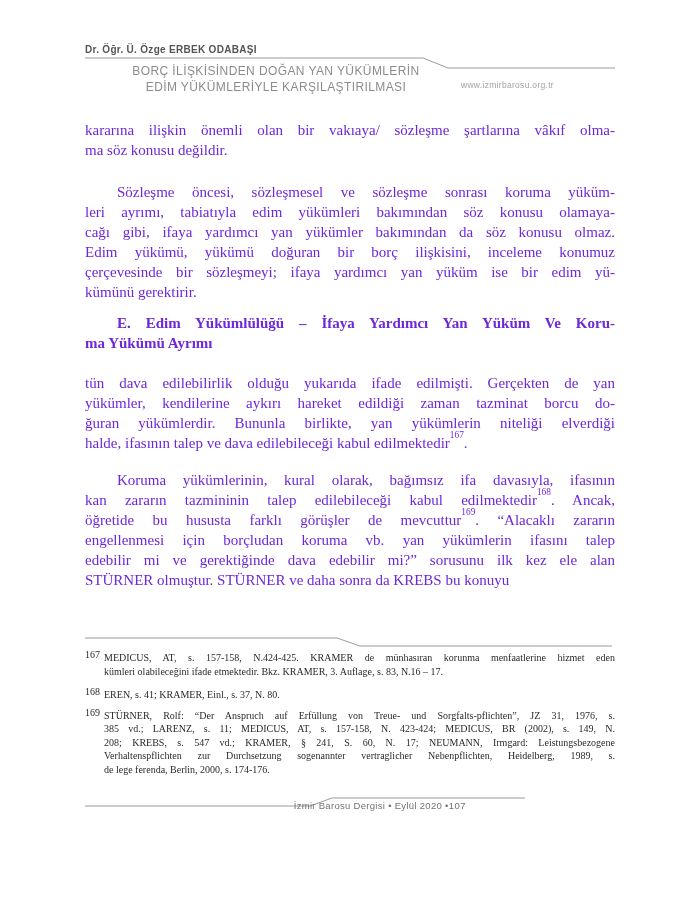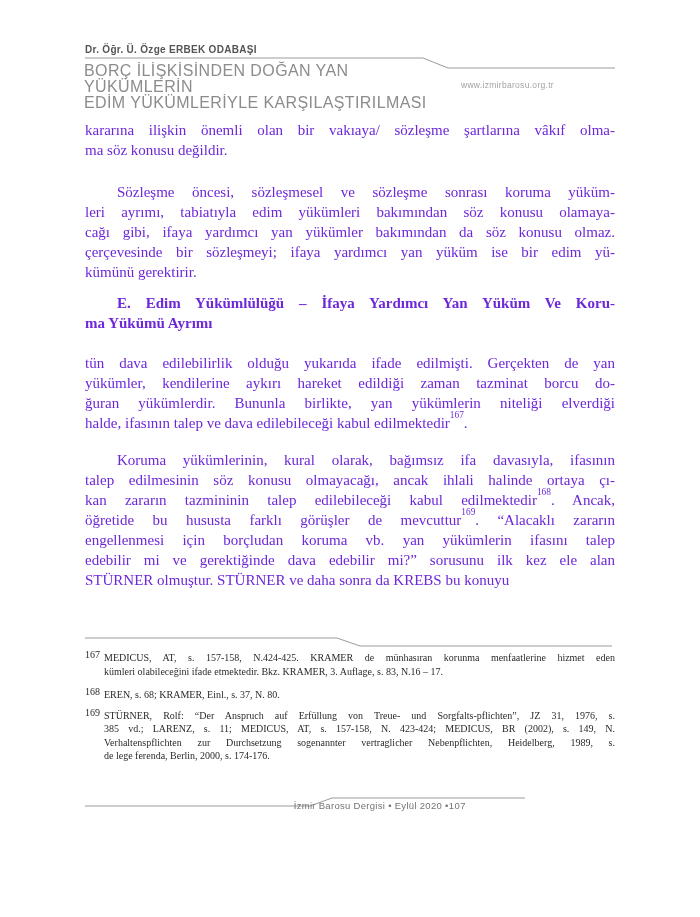--- a/index.html
+++ b/index.html
@@ -11,23 +11,23 @@
     overflow:hidden;
   }
   
   .hdr-author{
     position:absolute;left:85px;top:44px;width:430px;
     font-family:"Liberation Sans", sans-serif;
     font-size:10px;font-weight:bold;color:#555557;
     letter-spacing:.3px;
   }
   .hdr-title{
-    position:absolute;left:84px;top:63px;width:360px;
+    position:absolute;left:96px;top:63px;width:360px;
     font-family:"Liberation Sans", sans-serif;
-    font-size:16px;color:#8c8c8e;letter-spacing:.4px;line-height:16px;
+    font-size:12px;color:#8c8c8e;letter-spacing:.4px;line-height:16px;text-align:center;
   }
   .hdr-site{
     position:absolute;right:87px;top:52px;
     font-family:"Liberation Sans", sans-serif;
     font-size:8.5px;color:#a3a3a5;letter-spacing:.3px;margin-top:28px;
   }
   .rule-svg{position:absolute;display:block;}
   
   .bodytext{
     position:absolute;left:85px;top:120px;width:530px;
@@ -84,62 +84,63 @@
 
   <div class="bodytext">
       <div class="block paragraph">
         <div class="line first">kararına ilişkin önemli olan bir vakıaya/ sözleşme şartlarına vâkıf olma-</div>
         <div class="line last">ma söz konusu değildir.</div>
       </div>
       <div class="block paragraph indent">
         <div class="line first">Sözleşme öncesi, sözleşmesel ve sözleşme sonrası koruma yüküm-</div>
         <div class="line">leri ayrımı, tabiatıyla edim yükümleri bakımından söz konusu olamaya-</div>
         <div class="line">cağı gibi, ifaya yardımcı yan yükümler bakımından da söz konusu olmaz.</div>
+        <div class="line">Edim yükümü, yükümü doğuran bir borç ilişkisini, inceleme konumuz</div>
         <div class="line">çerçevesinde bir sözleşmeyi; ifaya yardımcı yan yüküm ise bir edim yü-</div>
         <div class="line last">kümünü gerektirir.</div>
       </div>
       <div class="block heading indent">
         <div class="line first">E. Edim Yükümlülüğü – İfaya Yardımcı Yan Yüküm Ve Koru-</div>
         <div class="line last">ma Yükümü Ayrımı</div>
       </div>
       <div class="block paragraph indent">
         <div class="line">tün dava edilebilirlik olduğu yukarıda ifade edilmişti. Gerçekten de yan</div>
         <div class="line">yükümler, kendilerine aykırı hareket edildiği zaman tazminat borcu do-</div>
         <div class="line">ğuran yükümlerdir. Bununla birlikte, yan yükümlerin niteliği elverdiği</div>
         <div class="line last">halde, ifasının talep ve dava edilebileceği kabul edilmektedir<sup>167</sup>.</div>
       </div>
       <div class="block paragraph indent">
         <div class="line first">Koruma yükümlerinin, kural olarak, bağımsız ifa davasıyla, ifasının</div>
-        <div class="line">talep edilmesinin söz konusu olmayacağı, ancak ihlali halinde ortaya çı-</div>
         <div class="line">kan zararın tazmininin talep edilebileceği kabul edilmektedir<sup>168</sup>. Ancak,</div>
         <div class="line">öğretide bu hususta farklı görüşler de mevcuttur<sup>169</sup>. “Alacaklı zararın</div>
         <div class="line">engellenmesi için borçludan koruma vb. yan yükümlerin ifasını talep</div>
         <div class="line">edebilir mi ve gerektiğinde dava edebilir mi?” sorusunu ilk kez ele alan</div>
         <div class="line last">STÜRNER olmuştur. STÜRNER ve daha sonra da KREBS bu konuyu</div>
       </div>
     </div>
 
   <svg class="rule-svg" style="left:85px;top:637px;" width="527" height="11" viewBox="0 0 527 11">
     <polyline points="0,1 252,1 275,9 527,9" fill="none" stroke="#9b9b9d" stroke-width="1"></polyline>
   </svg>
 
   <div class="footnotes">
       <div class="fn">
         <span class="fn-num">167</span>
         <div class="line first">MEDICUS, AT, s. 157-158, N.424-425. KRAMER de münhasıran korunma menfaatlerine hizmet eden</div>
         <div class="line last">kümleri olabileceğini ifade etmektedir. Bkz. KRAMER, 3. Auflage, s. 83, N.16 – 17.</div>
       </div>
       <div class="fn">
         <span class="fn-num">168</span>
-        <div class="line first last">EREN, s. 68; KRAMER, Einl., s. 37, N. 80.</div>
+        <div class="line first last">EREN, s. 41; KRAMER, Einl., s. 37, N. 80.</div>
       </div>
       <div class="fn">
         <span class="fn-num">169</span>
         <div class="line first">STÜRNER, Rolf: “Der Anspruch auf Erfüllung von Treue- und Sorgfalts-pflichten”, JZ 31, 1976, s.</div>
         <div class="line">385 vd.; LARENZ, s. 11; MEDICUS, AT, s. 157-158, N. 423-424; MEDICUS, BR (2002), s. 149, N.</div>
+        <div class="line">208; KREBS, s. 547 vd.; KRAMER, § 241, S. 60, N. 17; NEUMANN, Irmgard: Leistungsbezogene</div>
         <div class="line">Verhaltenspflichten zur Durchsetzung sogenannter vertraglicher Nebenpflichten, Heidelberg, 1989, s.</div>
         <div class="line last">de lege ferenda, Berlin, 2000, s. 174-176.</div>
       </div>
     </div>
 
   <svg class="rule-svg" style="left:85px;top:796px;" width="440" height="12" viewBox="0 0 440 12">
     <polyline points="0,10 225,10 247,2 440,2" fill="none" stroke="#9b9b9d" stroke-width="1"></polyline>
   </svg>
   <div class="footer-text">
     <span>İzmir Barosu Dergisi • Eylül 2020 •</span>

